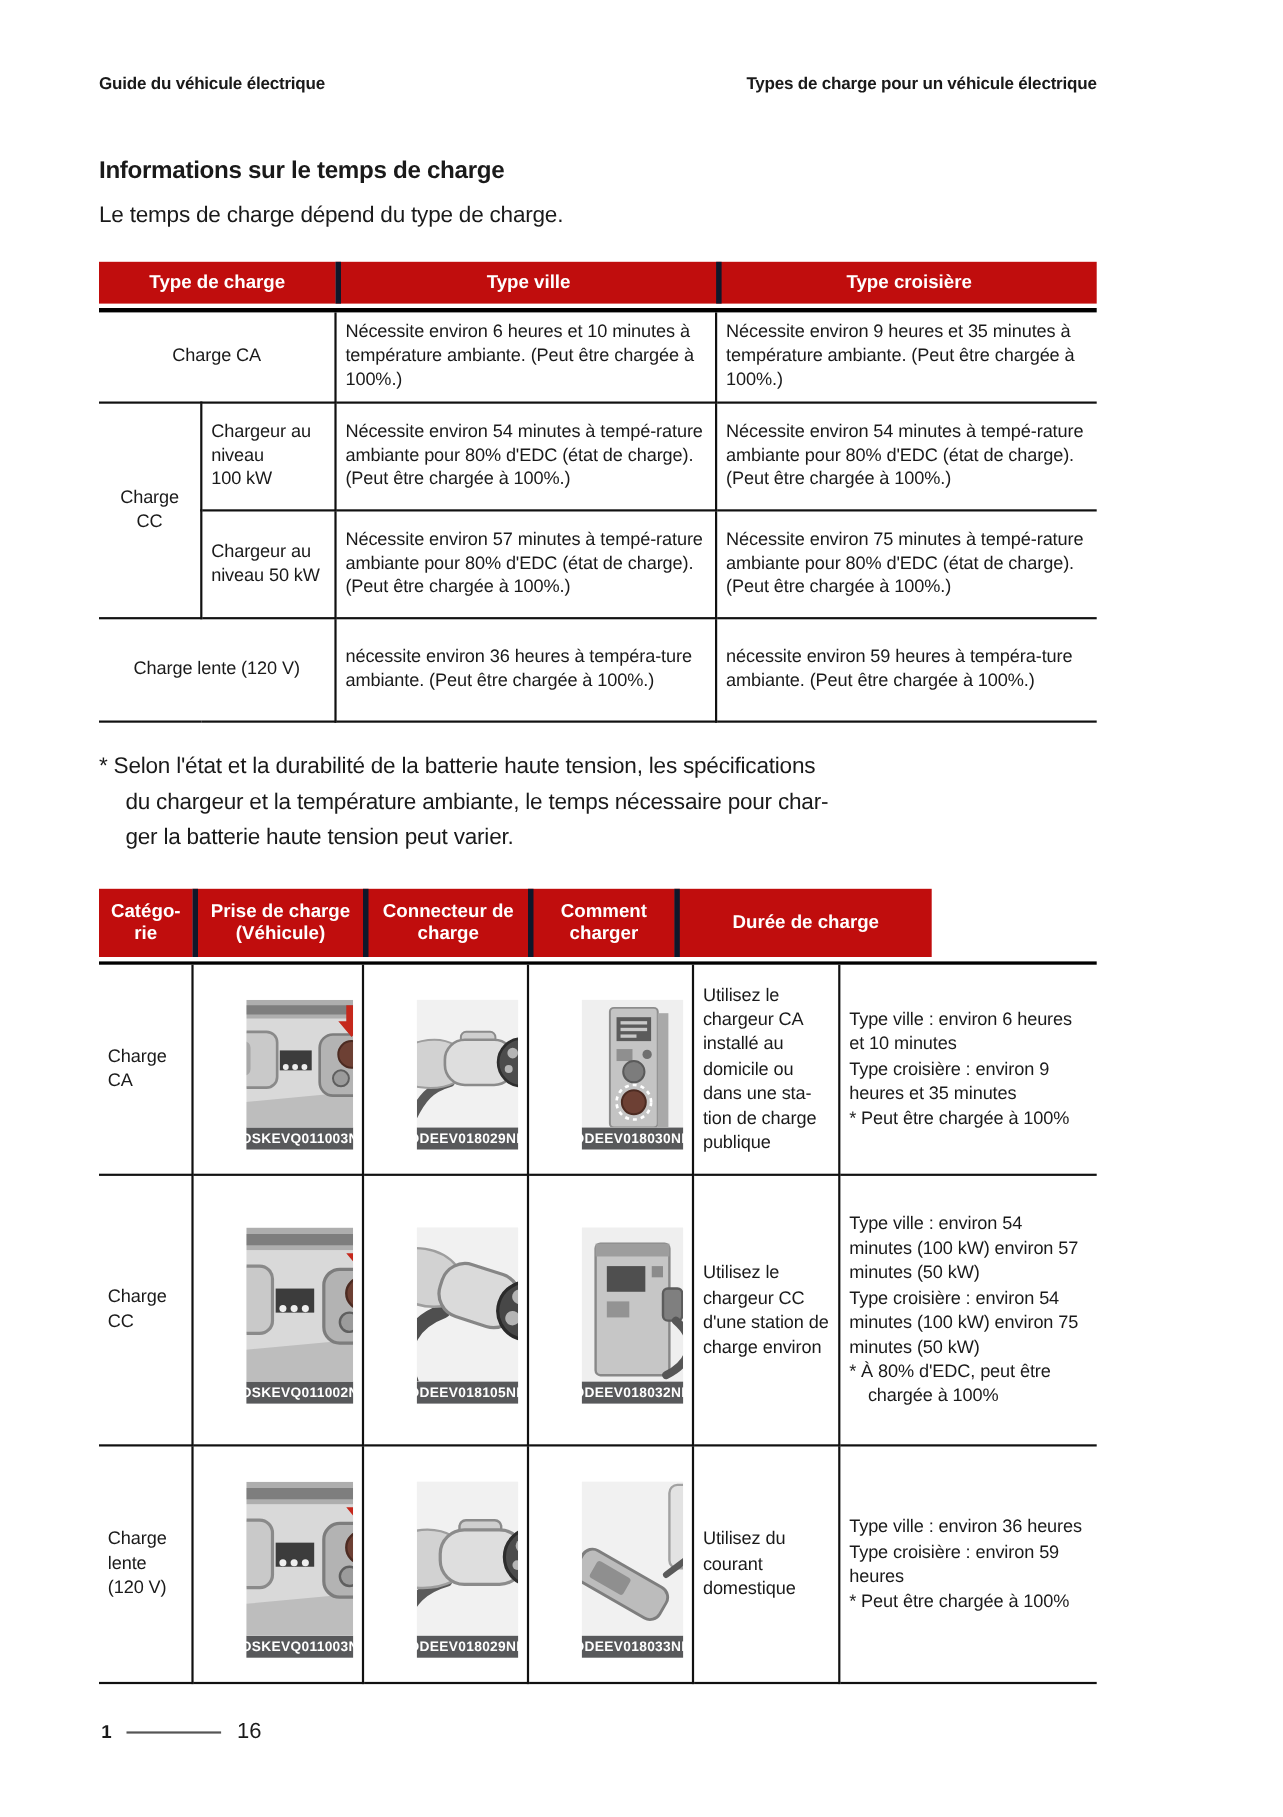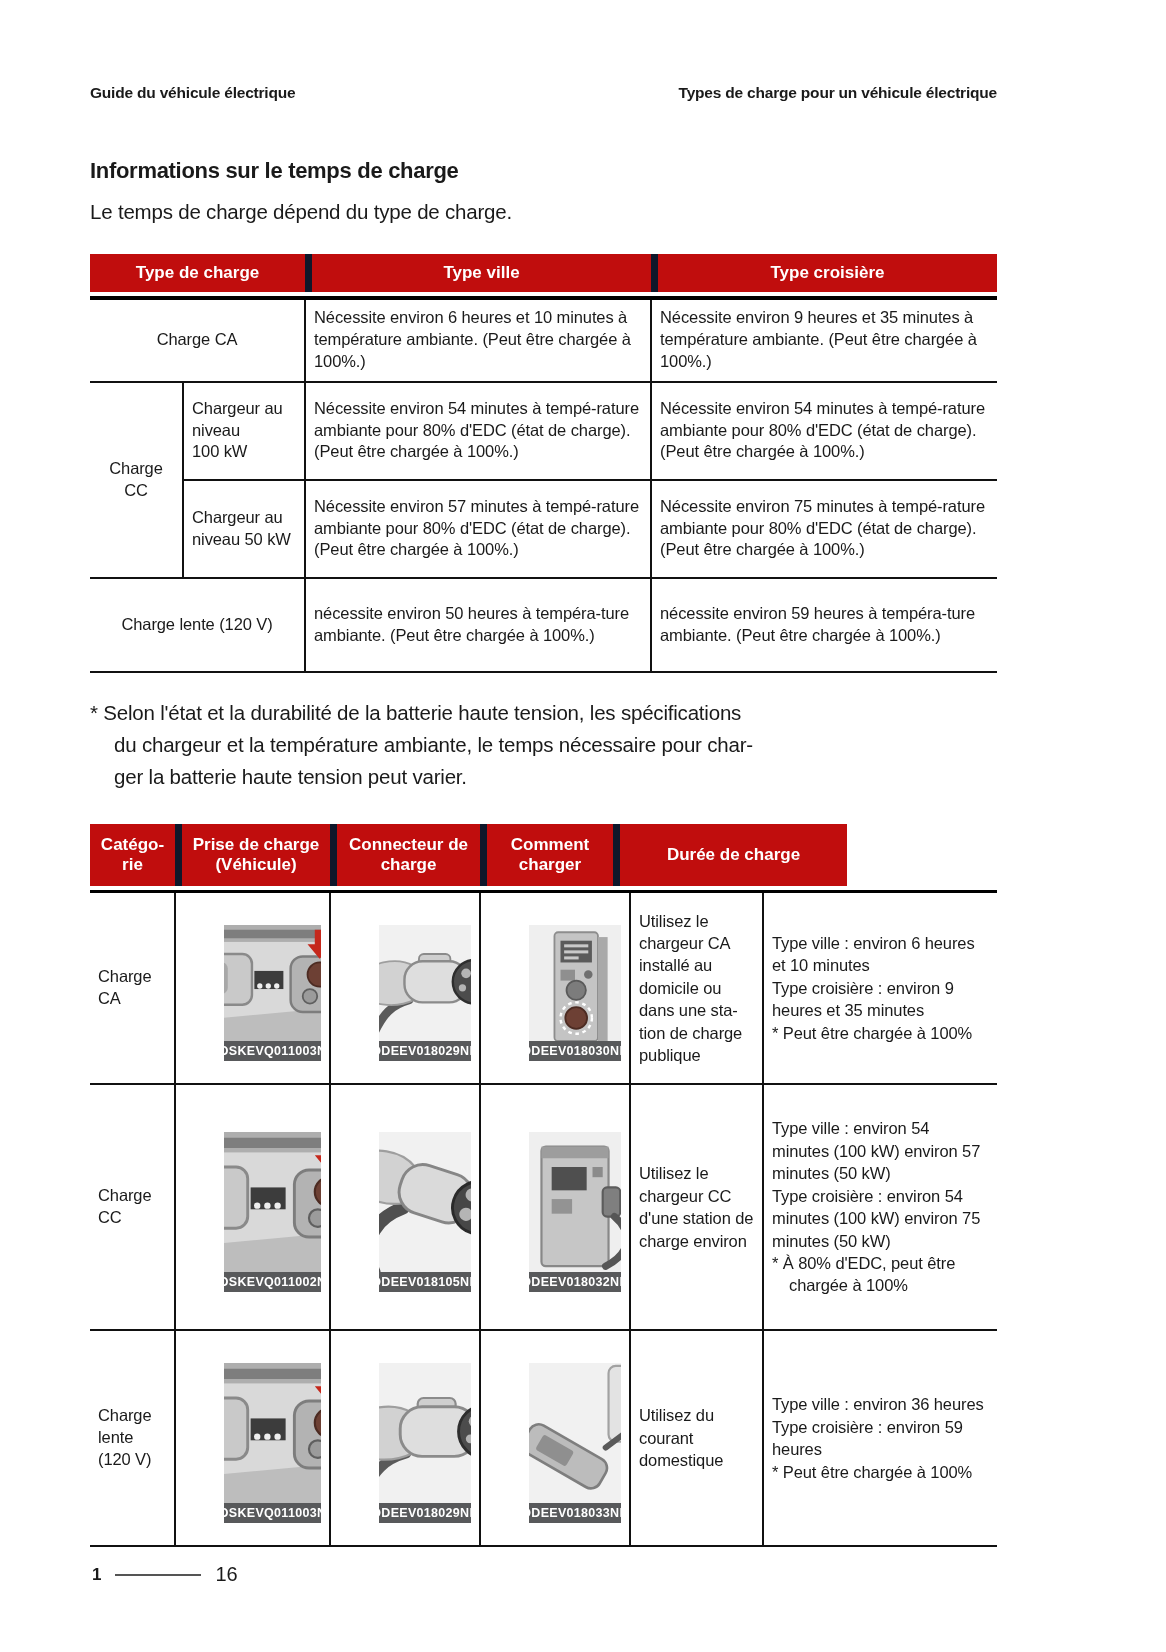--- a/index.html
+++ b/index.html
@@ -1,34 +1,34 @@
 <!DOCTYPE html>
 <html style="--red: #c00d0d; --label-bg: #58595b;"><head>
 <meta charset="utf-8">
 <style>
   :root { --red:#c00d0d; --label-bg:#58595b; --ink:#1a1a1a; --line:#111; }
   * { box-sizing:border-box; }
   body { margin:0; background:#888; }
   .page { width:1166px; height:1652px; margin:0 auto; background:#fff; position:relative;
           font-family:"Liberation Sans", sans-serif; color:var(--ink); overflow:hidden; }
-  .content { position:absolute; left:90px; top:16px; width:907px; }
+  .content { position:absolute; left:90px; top:0; width:907px; }
 
   .runhead { display:flex; justify-content:space-between; padding-top:68px;
              font-weight:bold; font-size:15.5px; letter-spacing:-0.2px; }
 
   .title { margin-top:56px; font-size:22px; font-weight:bold; letter-spacing:-0.3px; }
   .intro { margin-top:16px; font-size:20.5px; letter-spacing:-0.2px; }
 
   .thead { display:flex; }
   .t1head { margin-top:30px; }
   .t2head { margin-top:30px; }
   .hcell { background:var(--red); color:#fff; font-size:17px; font-weight:bold;
            display:flex; align-items:center; justify-content:center; text-align:center;
            line-height:1.18; padding:0 6px; }
-  .hcell + .hcell { border-left:7px solid #0f172a; }
+  .hcell + .hcell { border-left:5px solid #0f172a; }
   .t1head .hcell { height:38px; }
   .t2head .hcell { height:62px; }
   .rule { height:3.5px; background:#000; margin-top:4px; }
 
   table.body { border-collapse:collapse; table-layout:fixed; width:907px;
                font-size:16.5px; line-height:1.33; letter-spacing:-0.1px; }
   table.body td { border:2px solid var(--line); padding:6px 8px; vertical-align:middle; }
   table.body tr:first-child td { border-top:none;border-radius:31px; }
   table.body td.first { border-left:none; }
   table.body td.last { border-right:none; }
@@ -184,21 +184,21 @@
           <td>Nécessite environ 54 minutes à tempé-rature ambiante pour 80% d'EDC (état de charge). (Peut être chargée à 100%.)</td>
           <td class="last">Nécessite environ 54 minutes à tempé-rature ambiante pour 80% d'EDC (état de charge). (Peut être chargée à 100%.)</td>
         </tr>
         <tr style="height:98px">
           <td class="sub">Chargeur au niveau 50&nbsp;kW</td>
           <td>Nécessite environ 57 minutes à tempé-rature ambiante pour 80% d'EDC (état de charge). (Peut être chargée à 100%.)</td>
           <td class="last">Nécessite environ 75 minutes à tempé-rature ambiante pour 80% d'EDC (état de charge). (Peut être chargée à 100%.)</td>
         </tr>
         <tr style="height:94px">
           <td class="first lbl" colspan="2">Charge lente (120 V)</td>
-          <td>nécessite environ 50 heures à tempéra-ture ambiante. (Peut être chargée à 100%.)</td>
+          <td>nécessite environ 36 heures à tempéra-ture ambiante. (Peut être chargée à 100%.)</td>
           <td class="last">nécessite environ 59 heures à tempéra-ture ambiante. (Peut être chargée à 100%.)</td>
         </tr>
       </tbody>
         </table>
     </div>
 
     <div class="note">* Selon l'état et la durabilité de la batterie haute tension, les spécifications
 du chargeur et la température ambiante, le temps nécessaire pour char-
 ger la batterie haute tension peut varier.</div>
 

